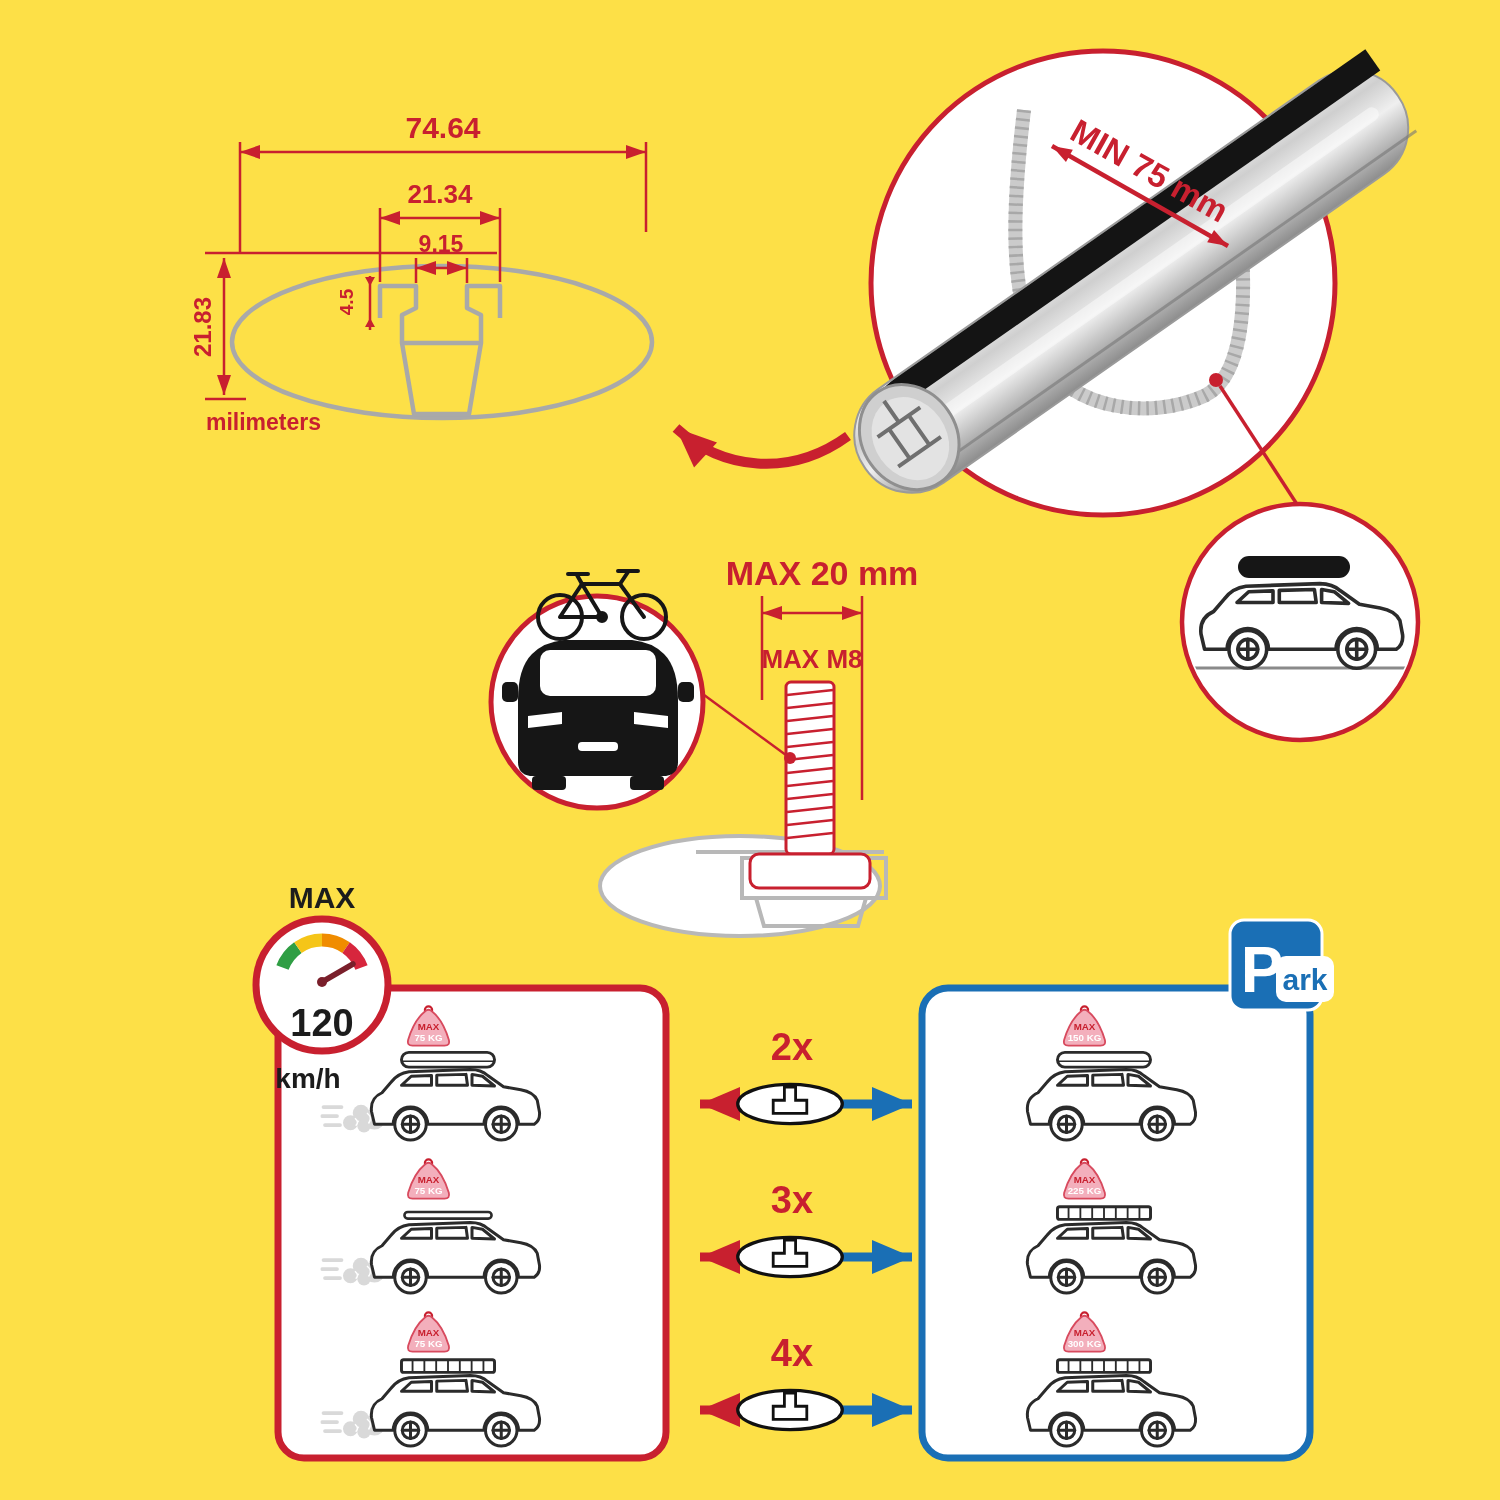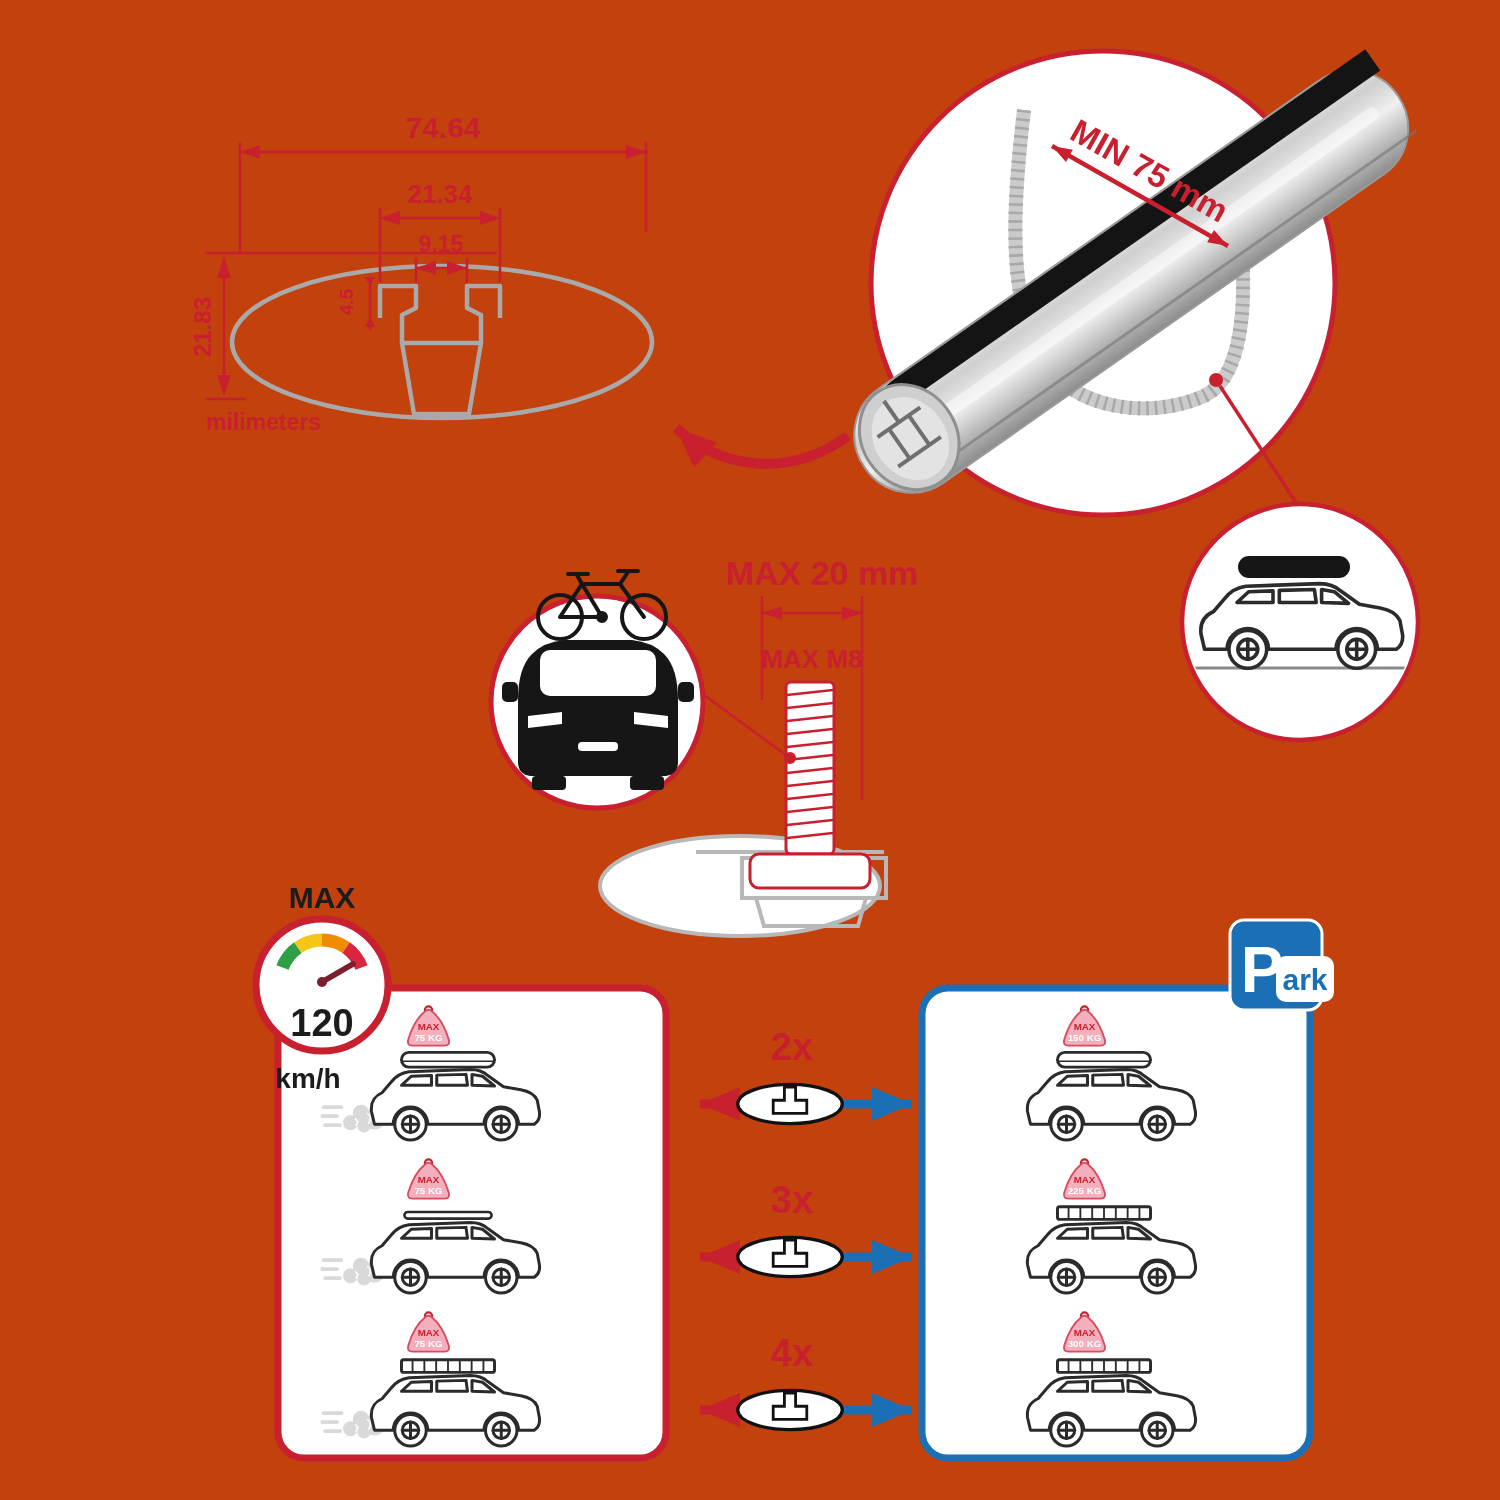--- a/index.html
+++ b/index.html
@@ -1,16 +1,16 @@
 <!DOCTYPE html>
 <html><head>
 <meta charset="utf-8">
 <style>
   html,body{margin:0;padding:0;background:#fff;}
-  .canvas{position:relative;width:1500px;height:1500px;background:#c2410c;overflow:hidden;}
+  .canvas{position:relative;width:1500px;height:1500px;background:#fde047;overflow:hidden;}
   svg text{font-family:"Liberation Sans", sans-serif;}
   .tr{fill:#c8202f;font-weight:bold;}
   .tk{fill:#1c1c1c;font-weight:bold;}
   .tw{fill:#ffffff;font-weight:bold;}
   .tb{fill:#1a6fb5;font-weight:bold;}
   .tp{fill:#ffffff;font-weight:bold;}
   .dim{stroke:#c8202f;stroke-width:2.5;fill:none;}
   .gray{stroke:#a9a9a9;stroke-width:4.5;fill:none;stroke-linejoin:round;}
   .car-line{stroke:#2b2b2b;stroke-width:4;fill:none;stroke-linejoin:round;stroke-linecap:round;}
 </style>

